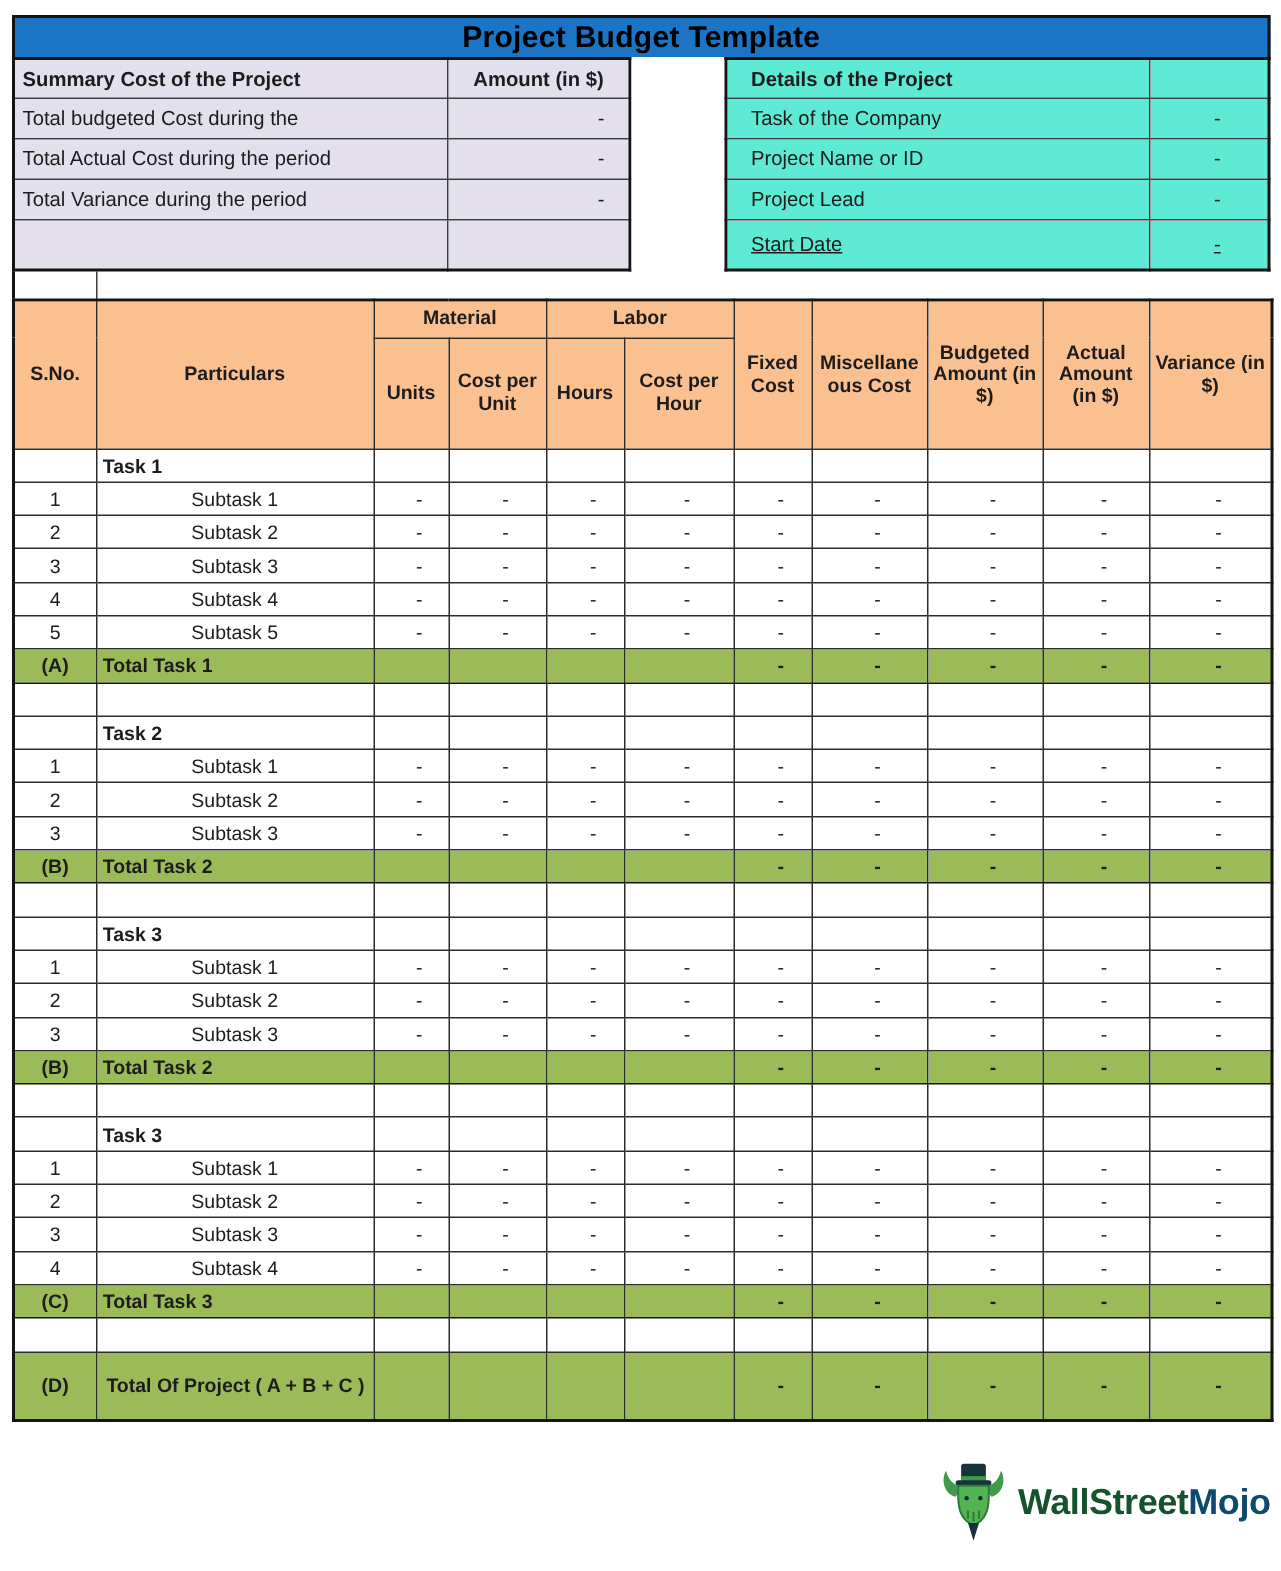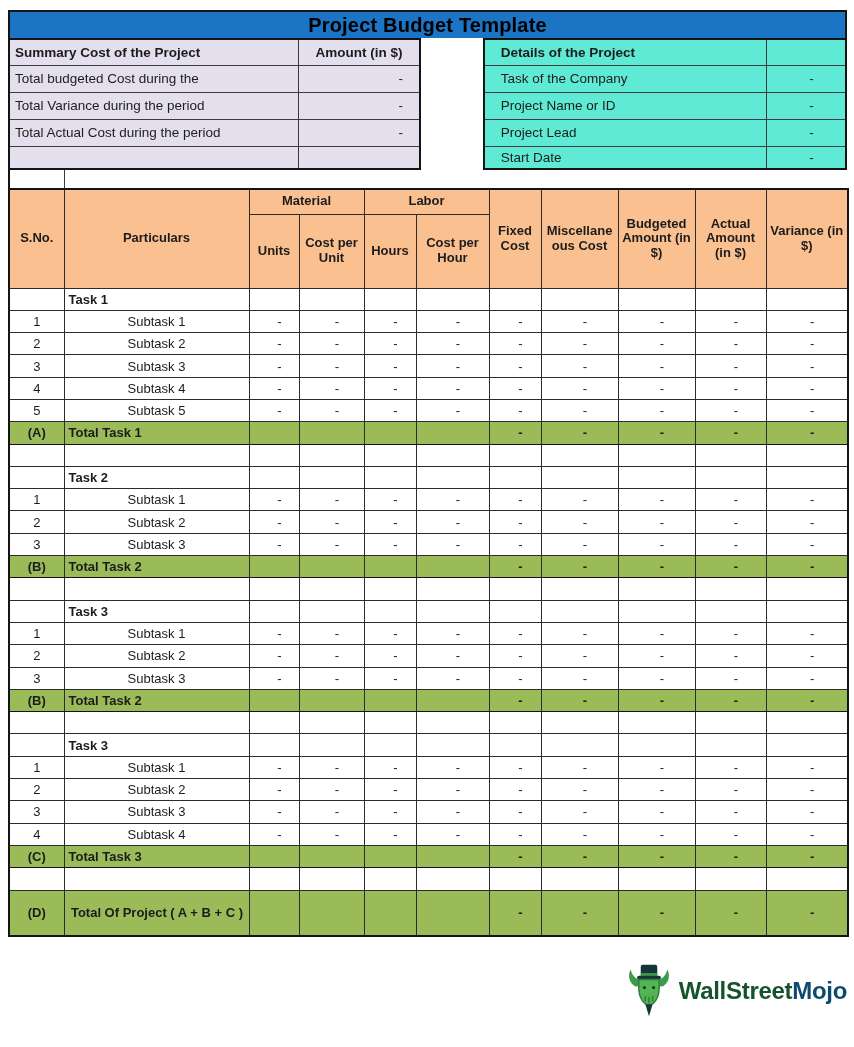--- a/index.html
+++ b/index.html
@@ -13,21 +13,21 @@
     letter-spacing:.2px;
   }
 
   
   .top-section { display:flex; width:839px; margin-top:-2px; }
   .sumtab { border-collapse:collapse; table-layout:fixed;border-radius:19px; }
   .sumtab td { border:1px solid #3c3c3c; font-size:13.5px; padding:0 5px; vertical-align:middle; overflow:hidden; white-space:nowrap; }
   .sumtab { border:2px solid #141414; }
   .sumtab tr { height:27px; }
   .sumtab tr:first-child { height:26px; }
-  .sumtab tr:last-child { height:23px; }
+  .sumtab tr:last-child { height:34px;text-decoration:underline; }
   .summary-table td { background:#E4DFEC; }
   .details-table td { background:#5eead4;padding-left:16px; }
   .sumtab .hdr td { font-weight:bold; }
   .amount-h { text-align:center; }
   .amount-v { text-align:right; padding-right:16px !important; }
   .detail-v { text-align:center; }
   .gap-col { width:62px; background:#ffffff; }
 
   
   .gap-row { width:839px; height:18px; border-left:2px solid #141414; }
@@ -73,25 +73,25 @@
       <tbody>
           <tr class="hdr">
         <td>Summary Cost of the Project</td>
         <td class="amount-h">Amount (in $)</td>
       </tr>
       <tr>
         <td>Total budgeted Cost during the</td>
         <td class="amount-v">-</td>
       </tr>
       <tr>
+        <td>Total Actual Cost during the period</td>
+        <td class="amount-v">-</td>
+      </tr>
+      <tr>
         <td>Total Variance during the period</td>
-        <td class="amount-v">-</td>
-      </tr>
-      <tr>
-        <td>Total Actual Cost during the period</td>
         <td class="amount-v">-</td>
       </tr>
       <tr>
         <td></td>
         <td class="amount-v"></td>
       </tr>
     </tbody>
       </table>
 
     <div class="gap-col"></div>

